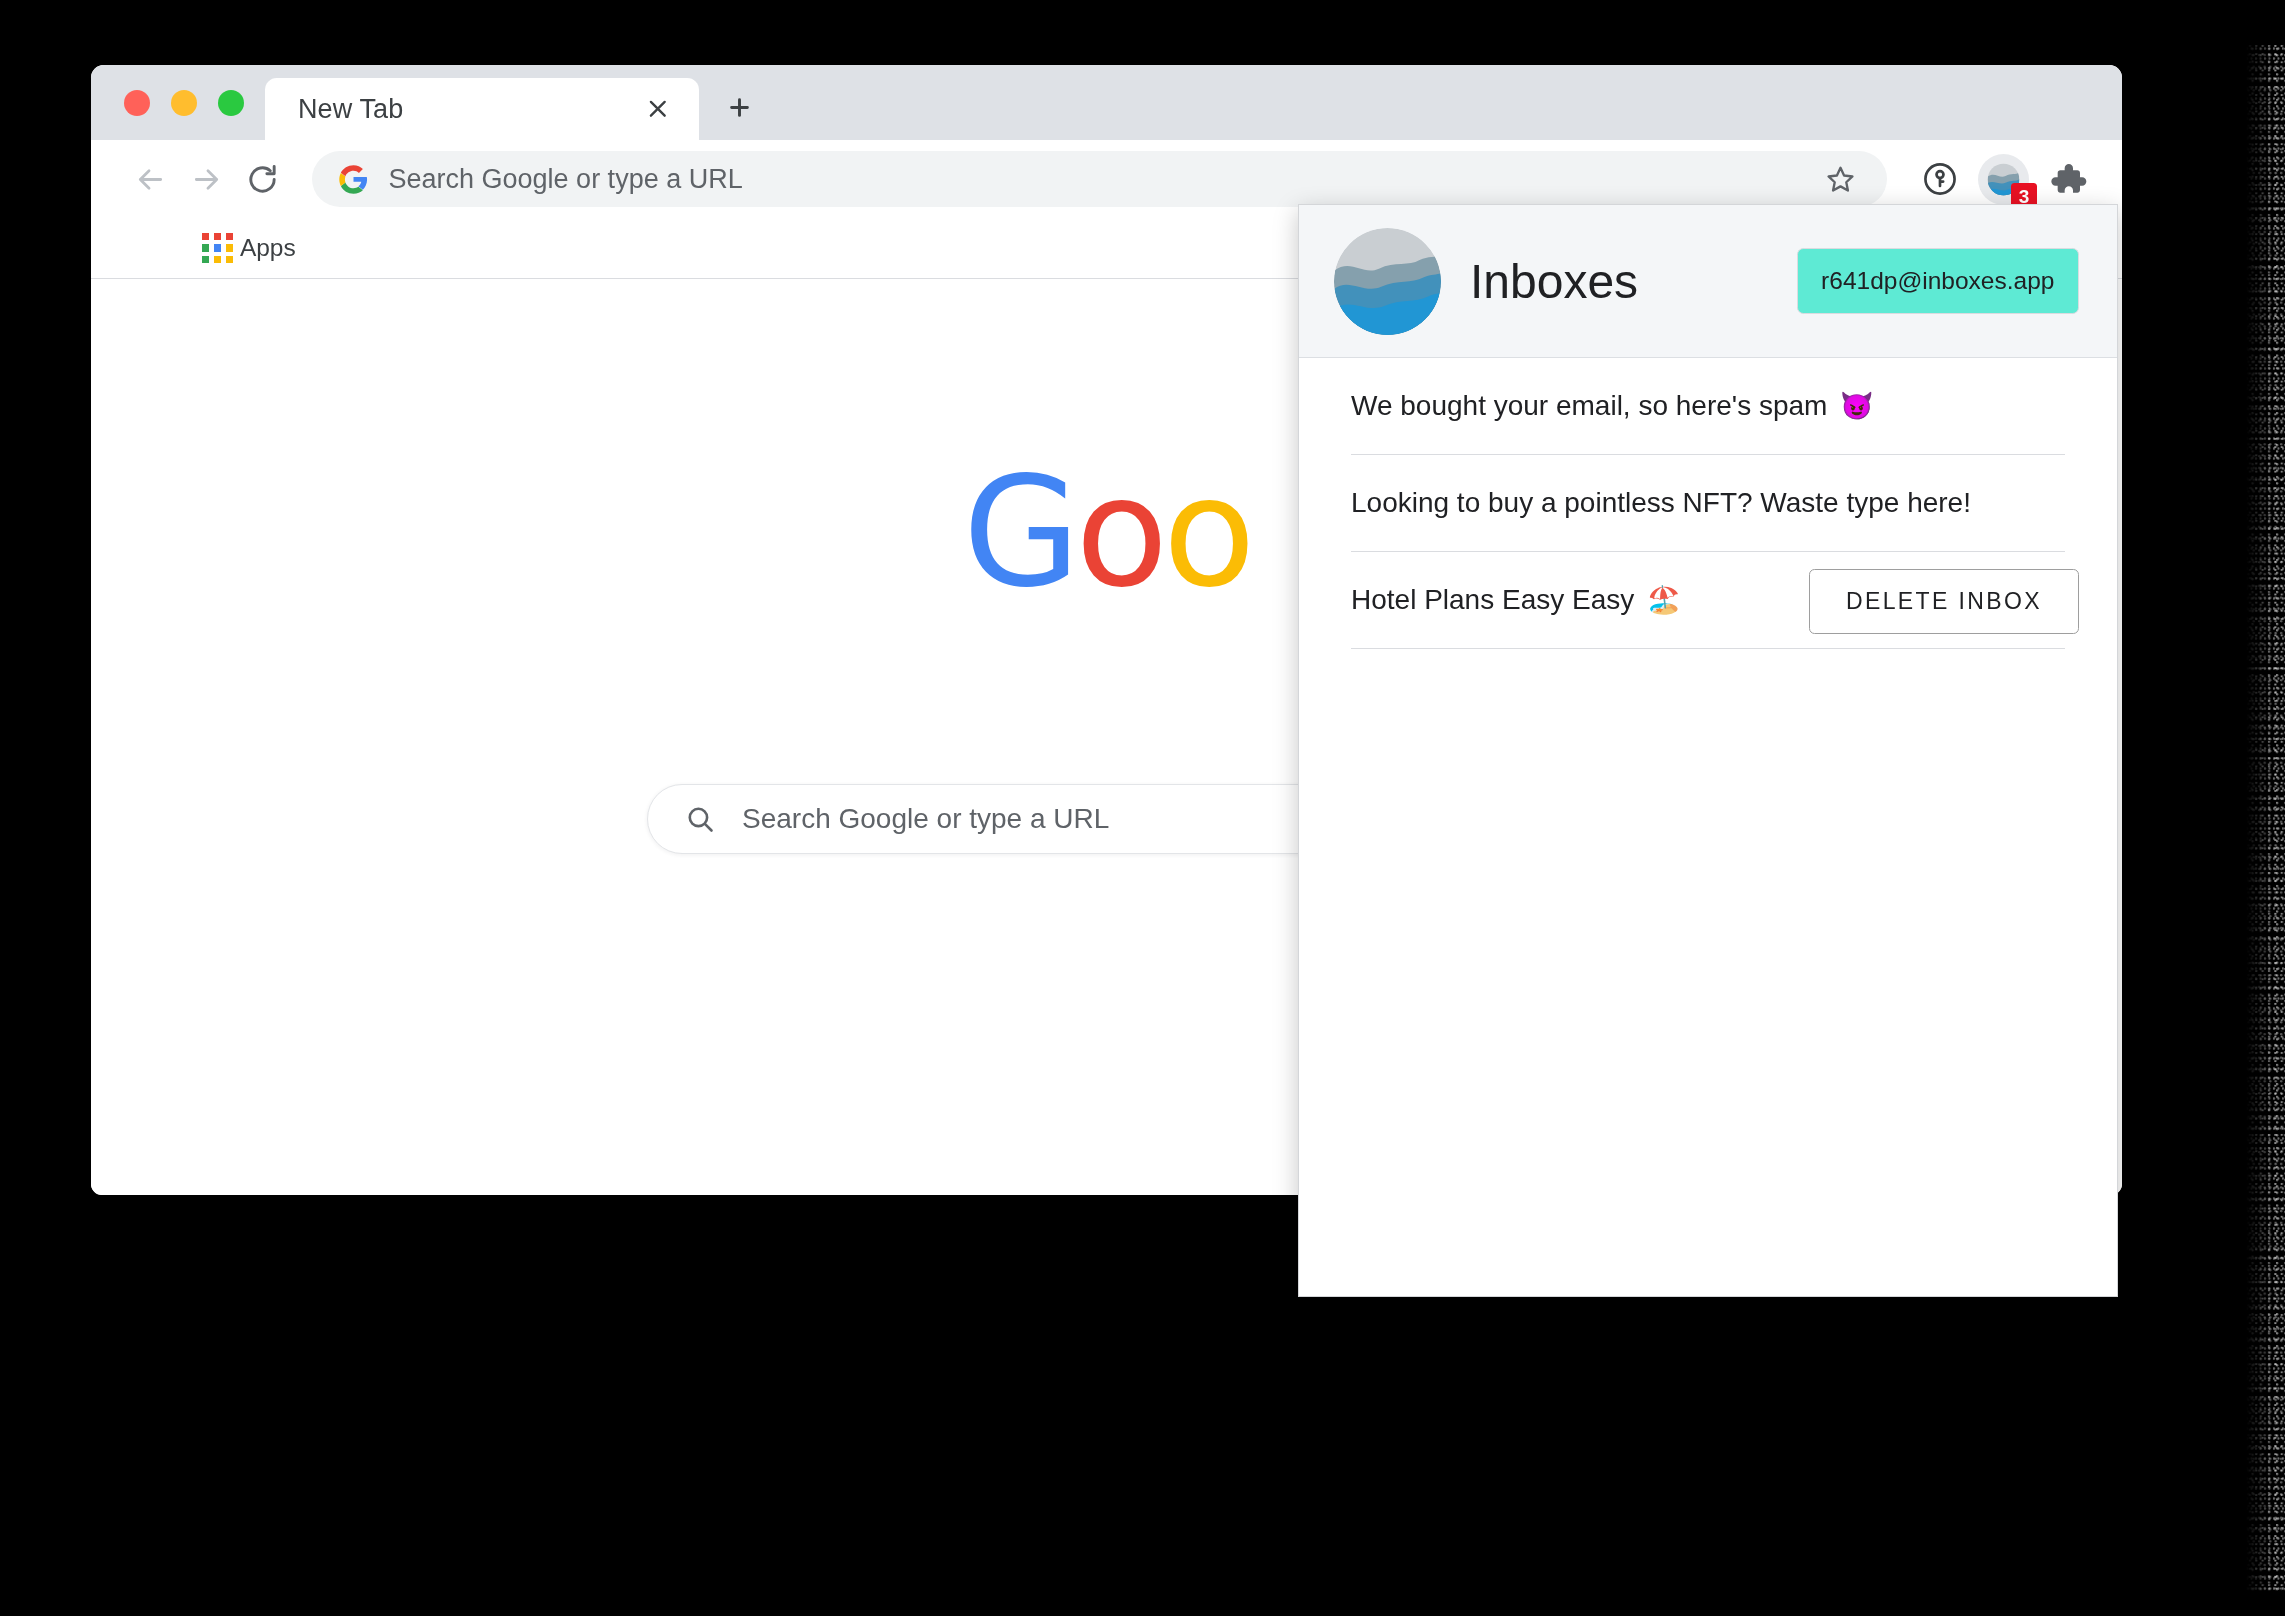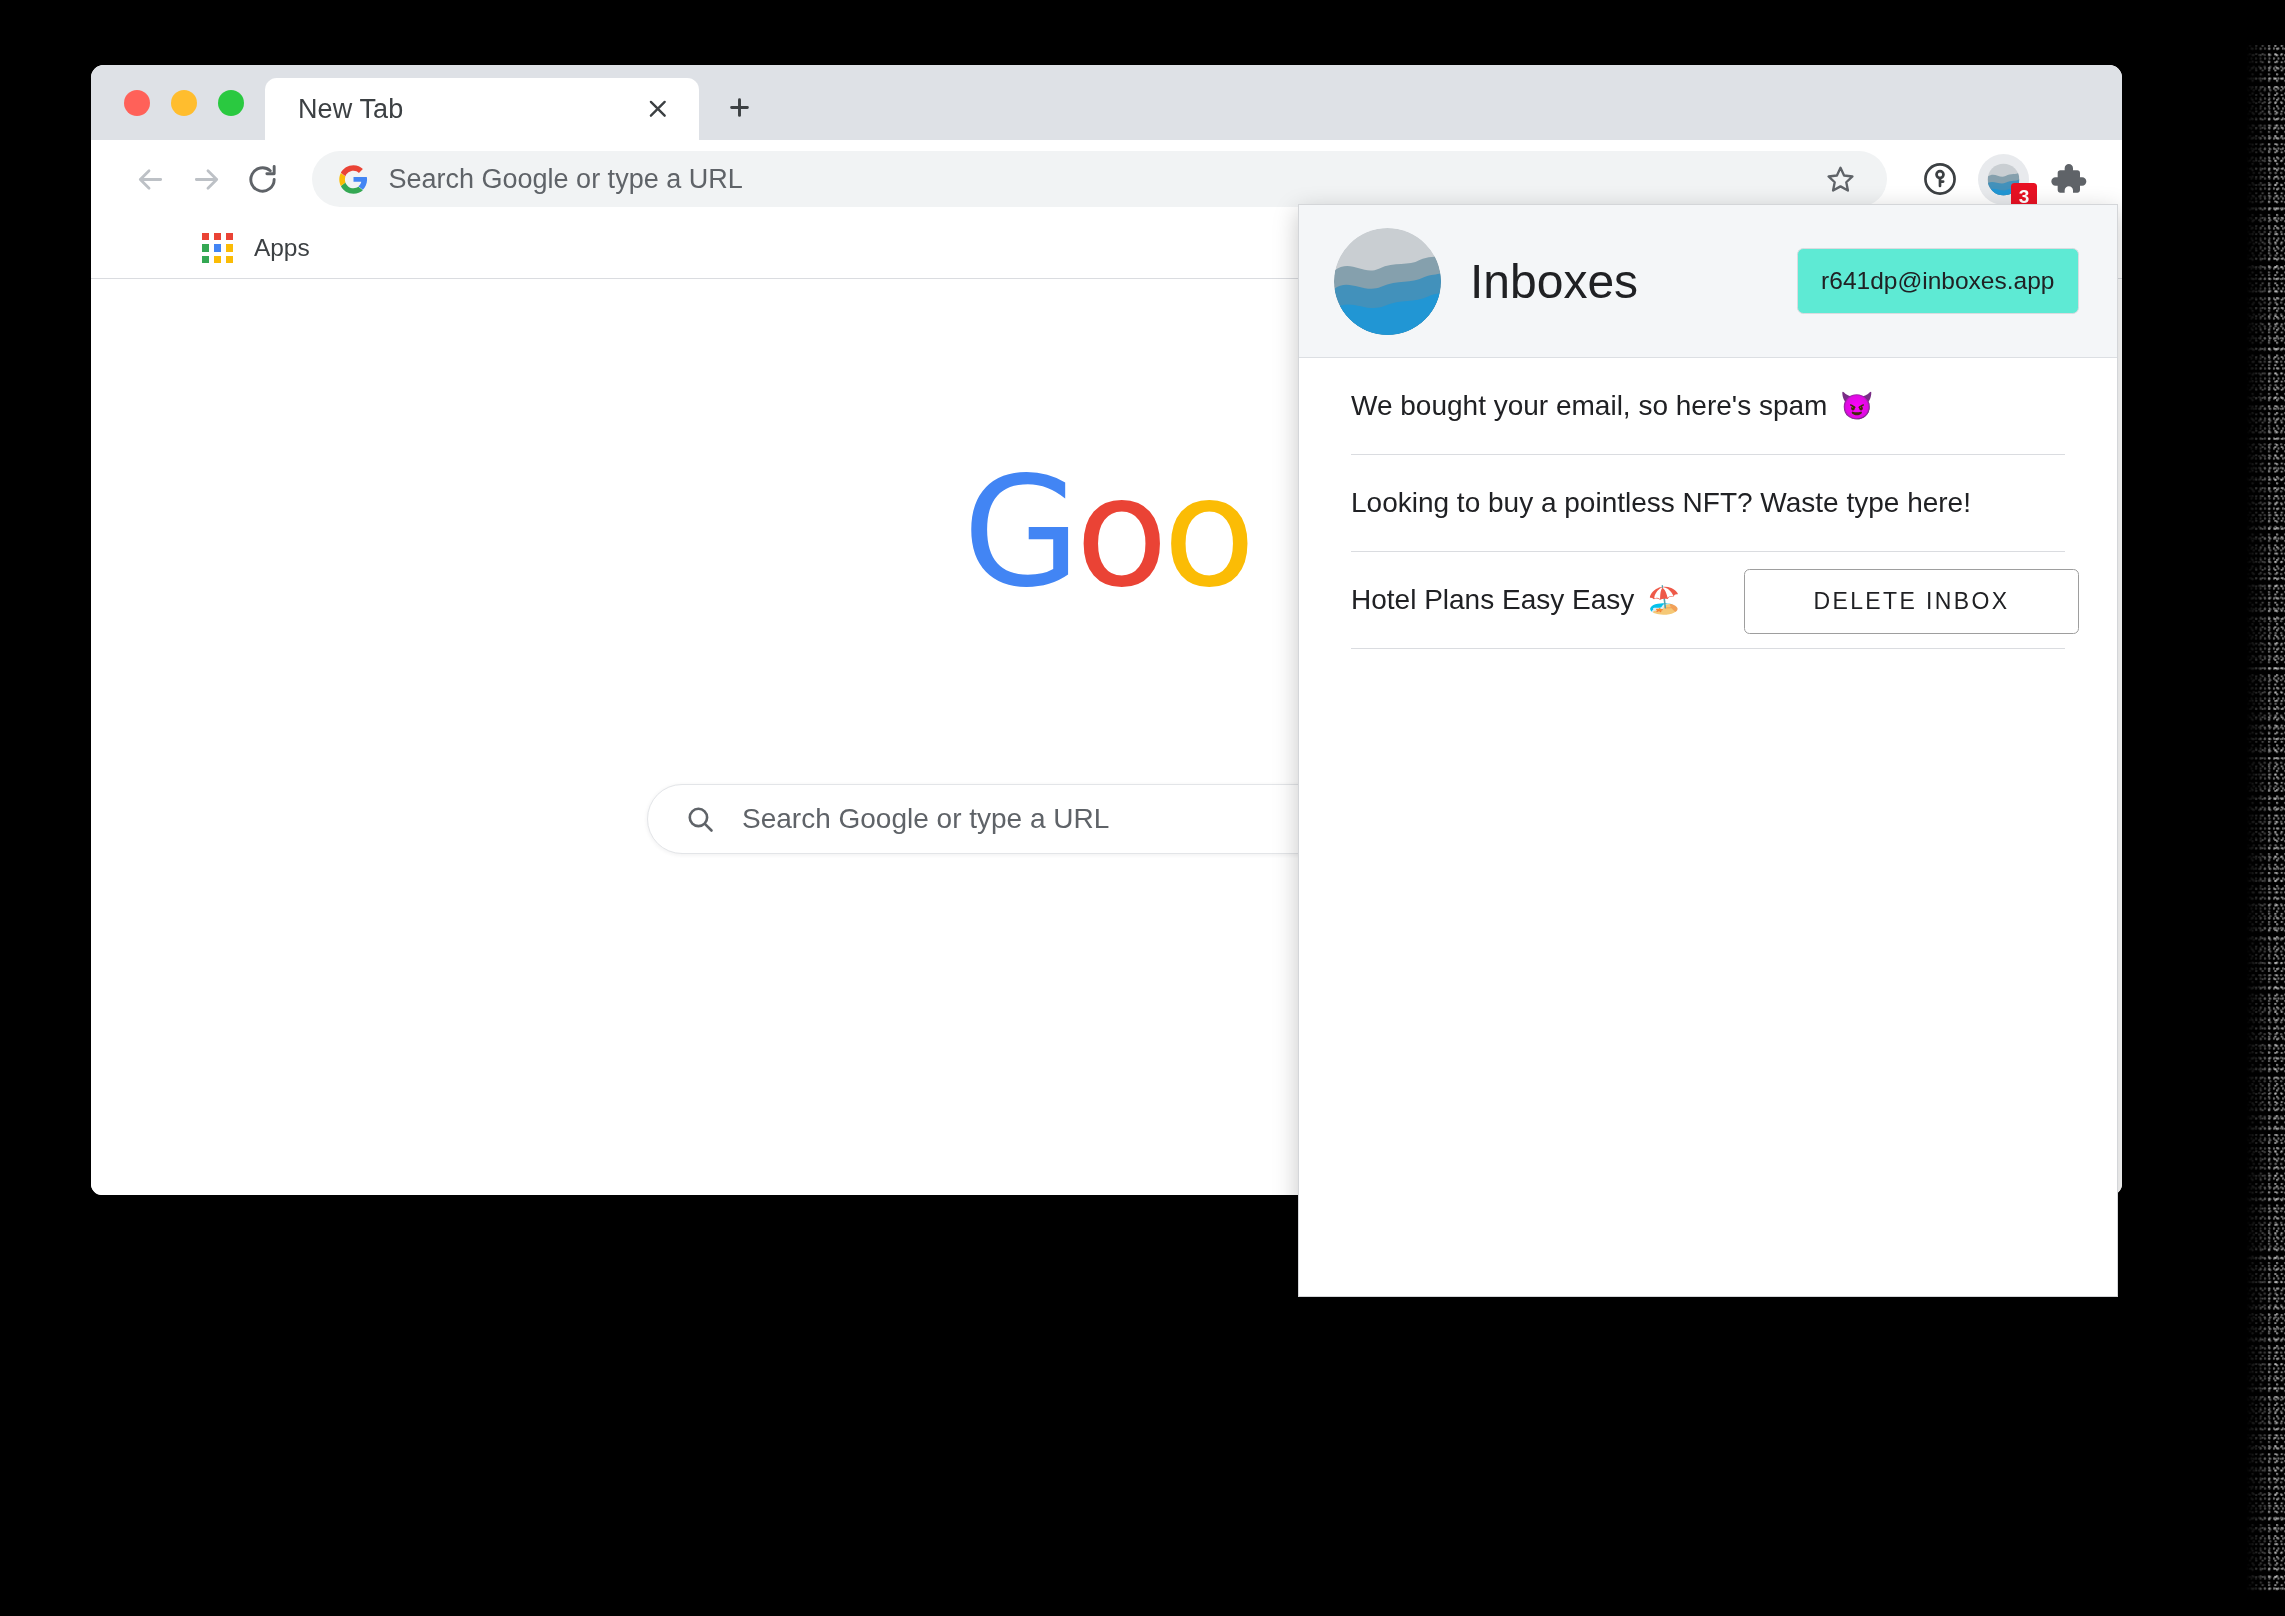--- a/index.html
+++ b/index.html
@@ -168,21 +168,21 @@
     background: #ffffff;
     border-bottom: 1.8px solid #dadce0;
     display: flex;
     align-items: center;
     padding-left: 111px;
     box-sizing: border-box;
   }
   .bookmark-item {
     display: flex;
     align-items: center;
-    gap: 21px;
+    gap: 7px;
   }
   .apps-grid {
     display: grid;
     grid-template-columns: repeat(3, 7.3px);
     grid-template-rows: repeat(3, 7.3px);
     gap: 4.5px;
   }
   .apps-grid i { display: block; width: 7.3px; height: 7.3px; }
   .bookmark-label { font-size: 24.5px; color: #3c4043; }
 
@@ -299,21 +299,21 @@
     align-items: center;
     gap: 12.7px;
     white-space: nowrap;
   }
   .emoji { font-size: 27px; line-height: 1; }
 
   .delete-inbox-btn {
     position: absolute;
     right: 38px;
     top: 211px;
-    width: 335px;
+    width: 270px;
     height: 65px;
     background: #ffffff;
     border: 0.9px solid #9e9e9e;
     border-radius: 5.5px;
     font-family: "Liberation Sans", sans-serif;
     font-size: 23px;
     letter-spacing: 2.4px;
     color: #202124;
     cursor: pointer;
     padding: 0;

